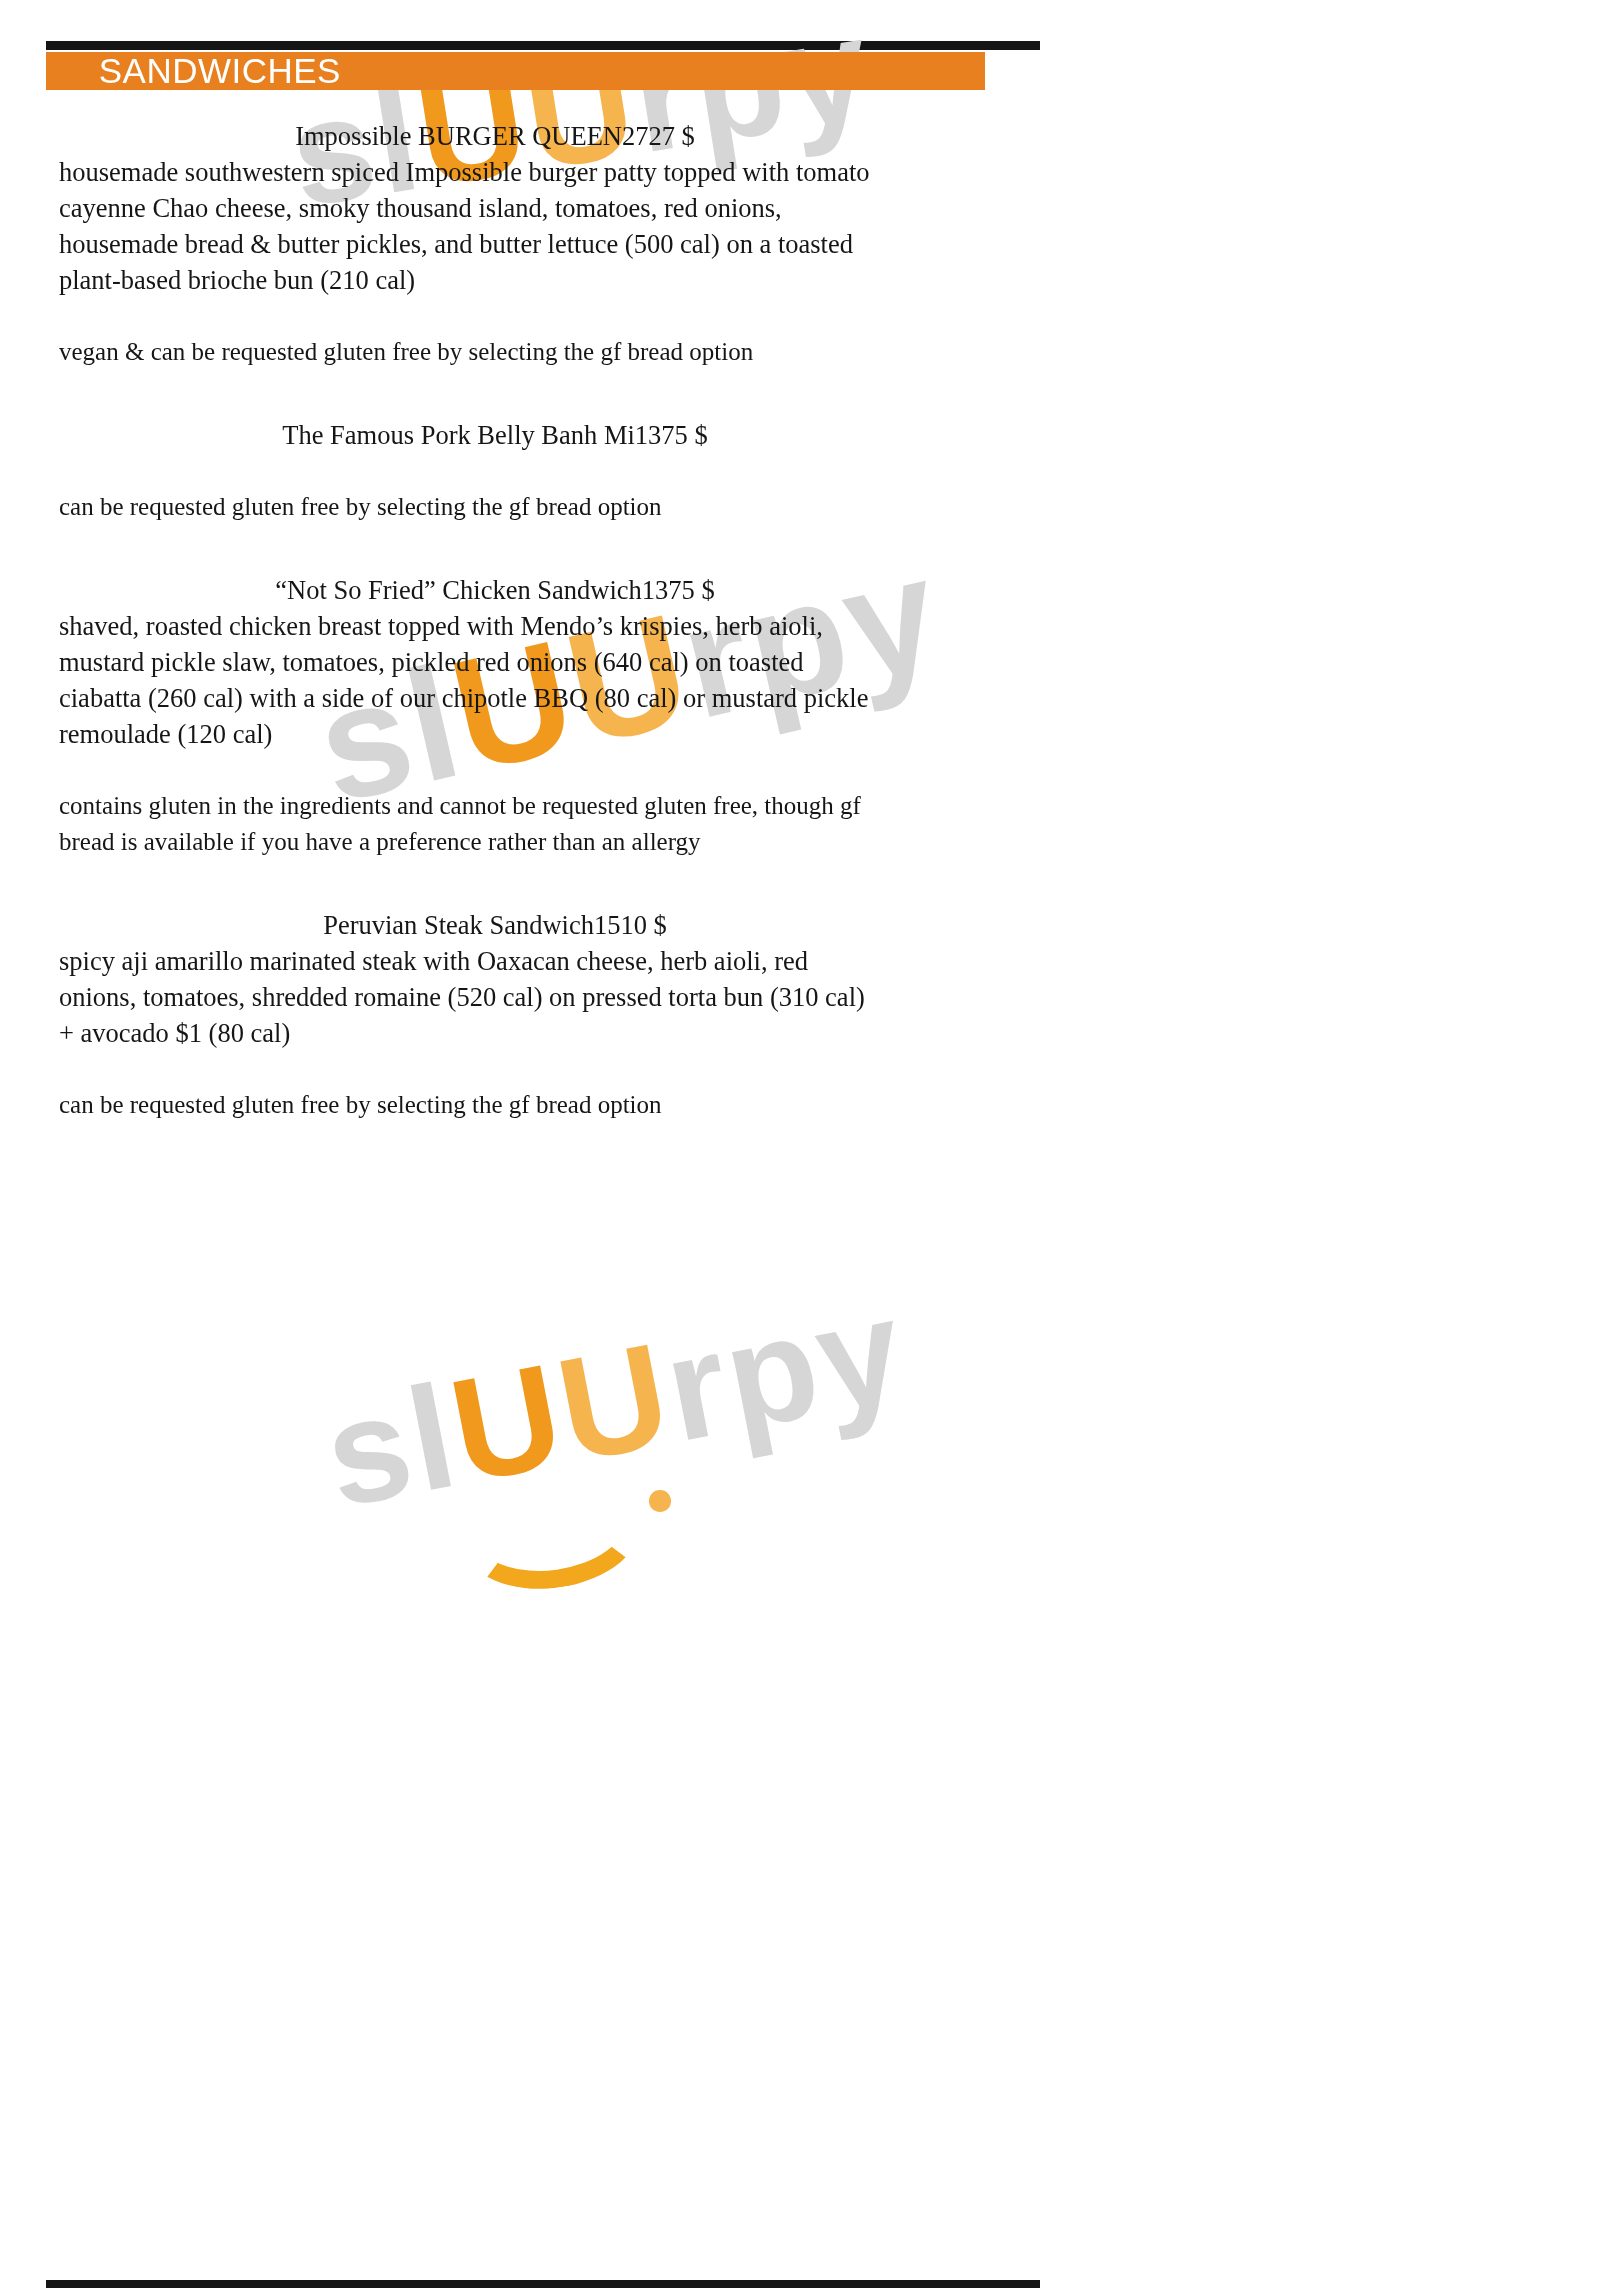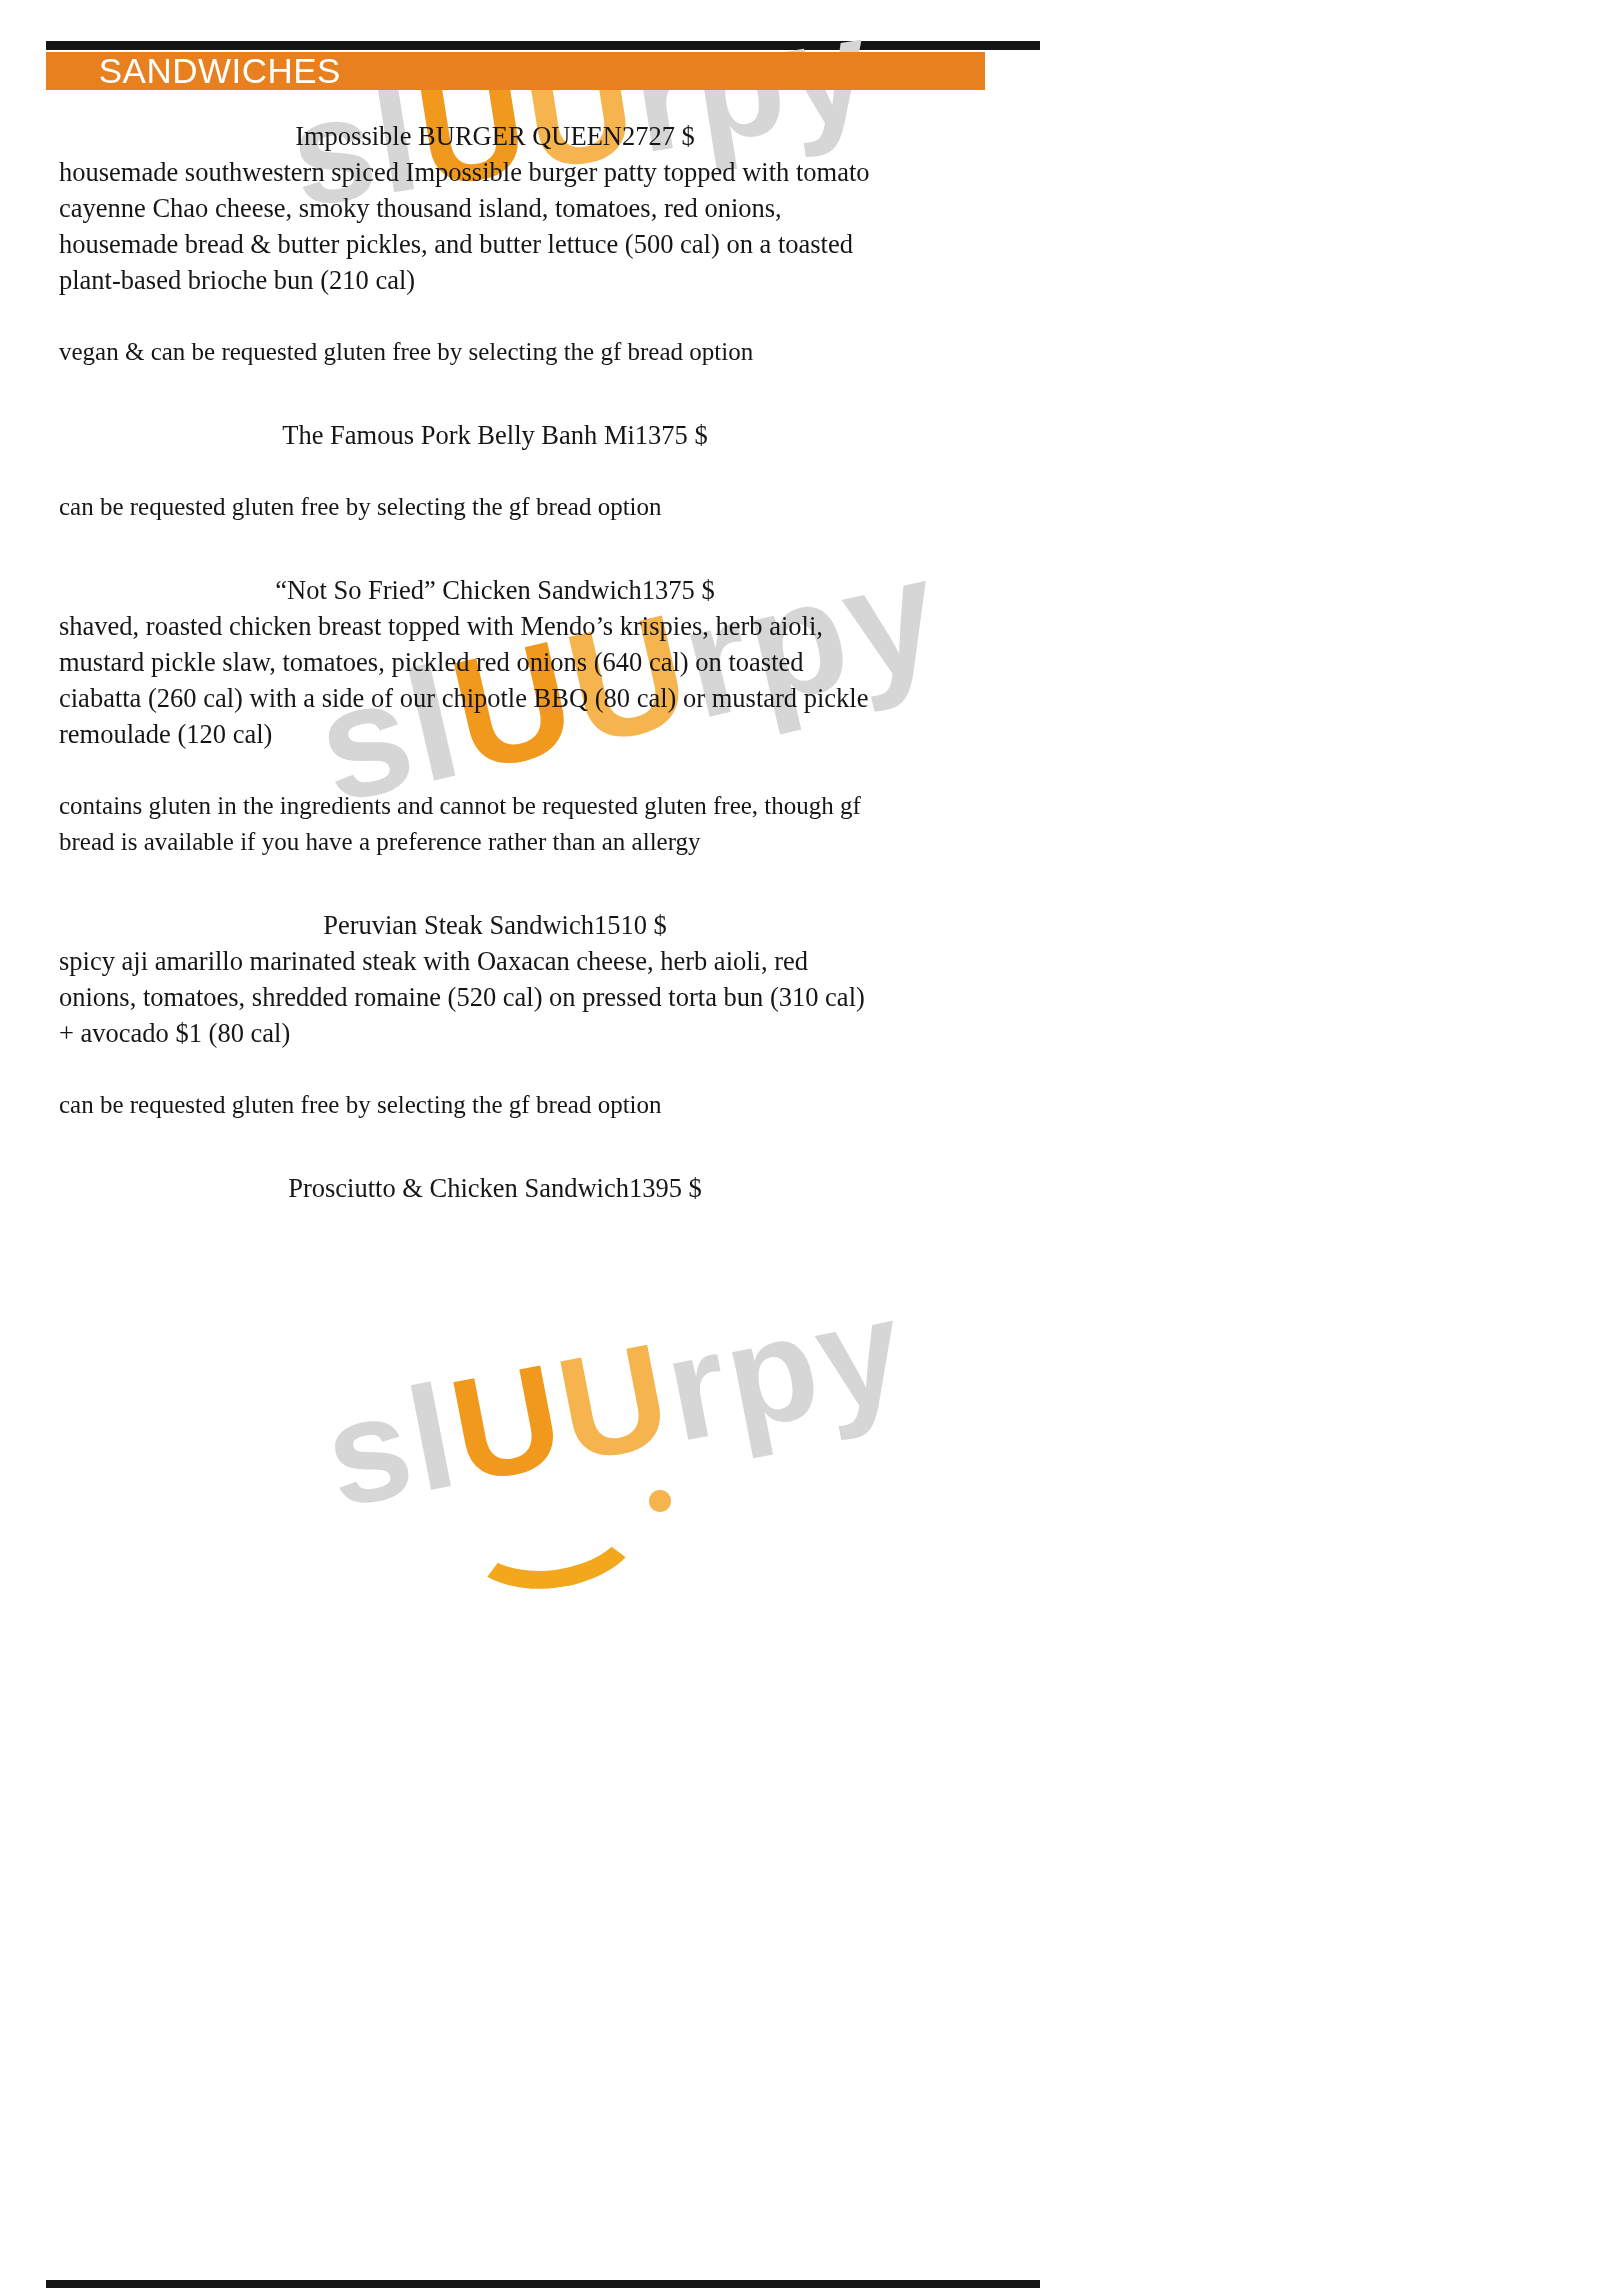--- a/index.html
+++ b/index.html
@@ -157,24 +157,20 @@
     <section class="menu-item">
       <div class="item-head">
         <span class="item-name">Peruvian Steak Sandwich</span>
         <span class="item-price">1510 $</span>
       </div>
       <p class="item-desc">spicy aji amarillo marinated steak with Oaxacan cheese, herb aioli, red onions, tomatoes, shredded romaine (520 cal) on pressed torta bun (310 cal) + avocado $1 (80 cal)</p>
       <p class="item-note">can be requested gluten free by selecting the gf bread option</p>
     </section>
 
     <section class="menu-item">
-      <div class="item-head">
-        <span class="item-name">Prosciutto &amp; Chicken Sandwich</span>
-        <span class="item-price">1395 $</span>
-      </div>
 
     </section>
 
   </div>
 
   <div class="bottom-rule"></div>
 
 </div>
 
 

